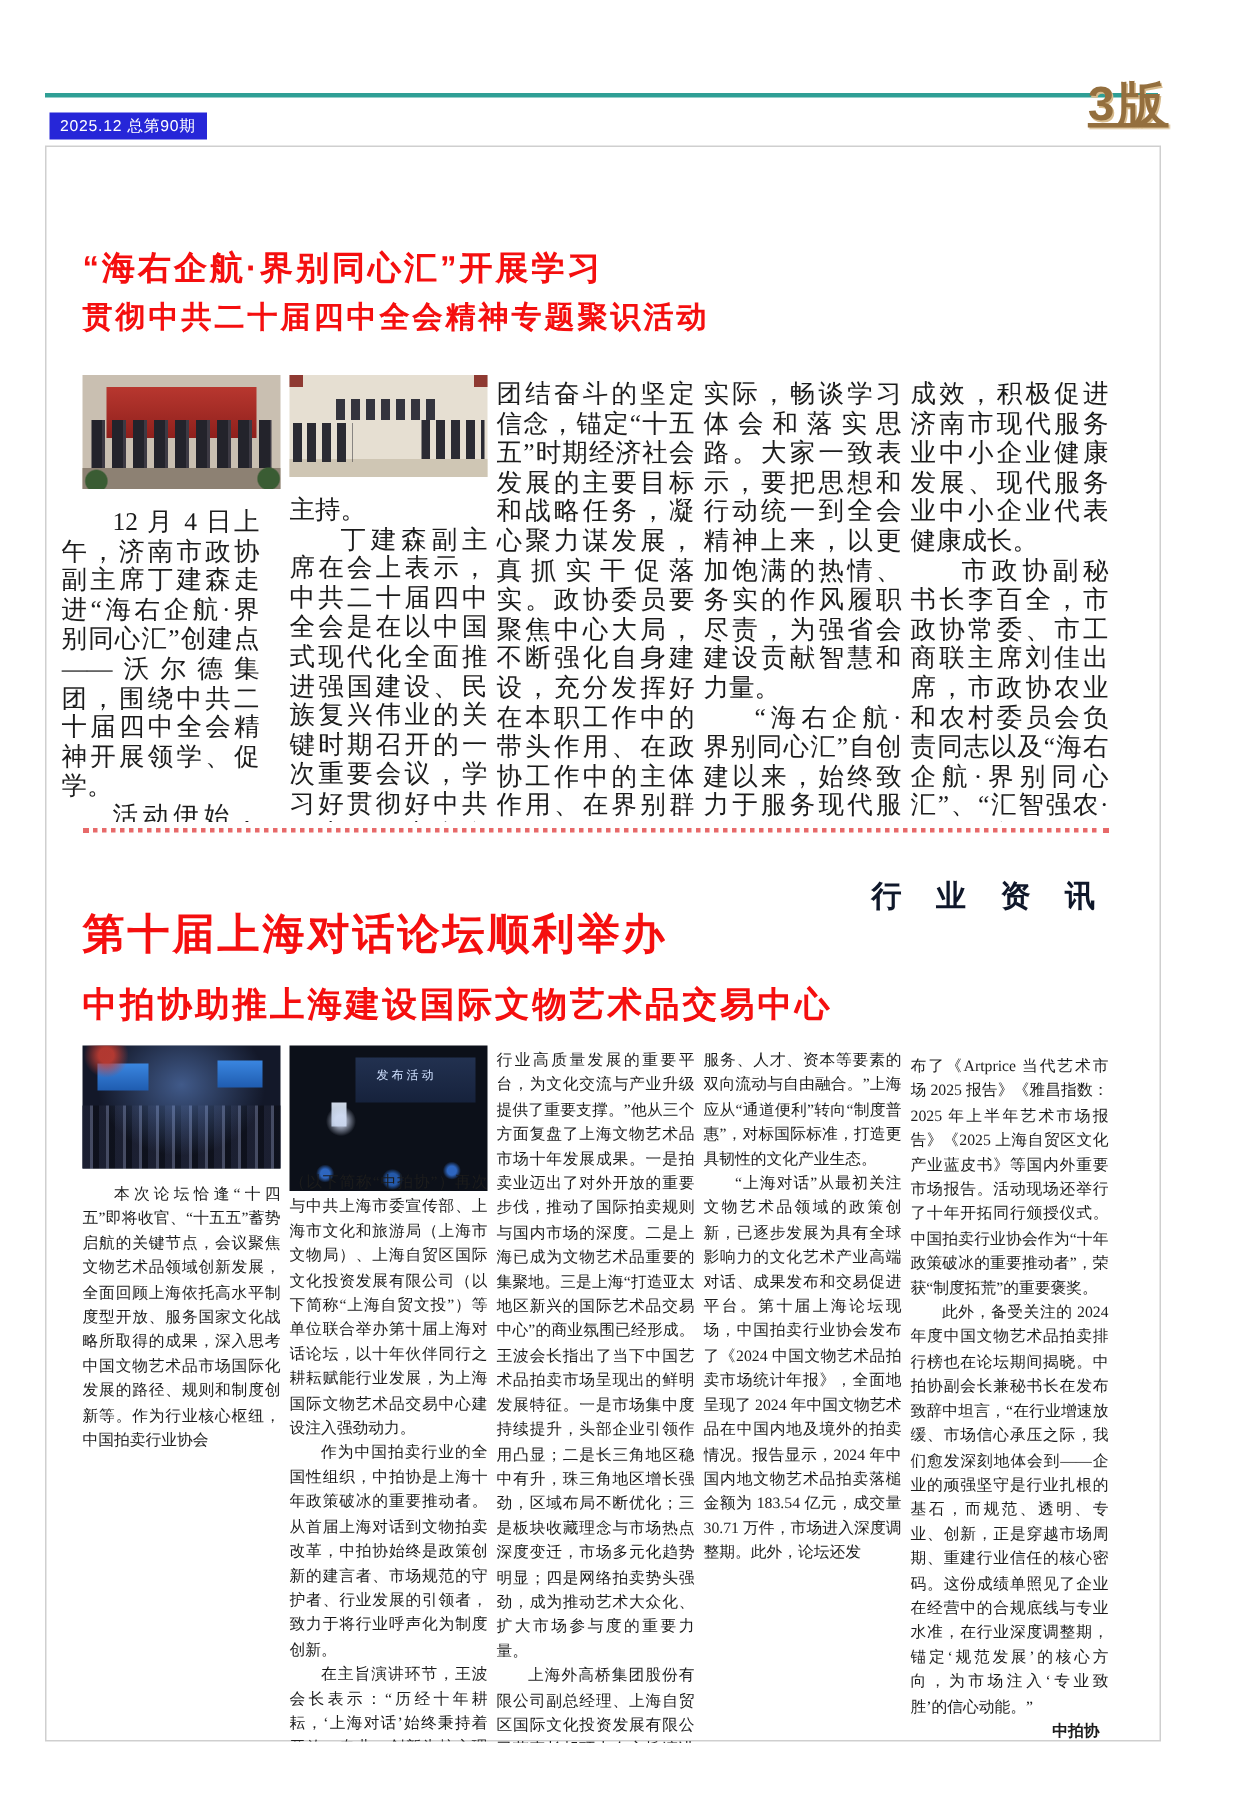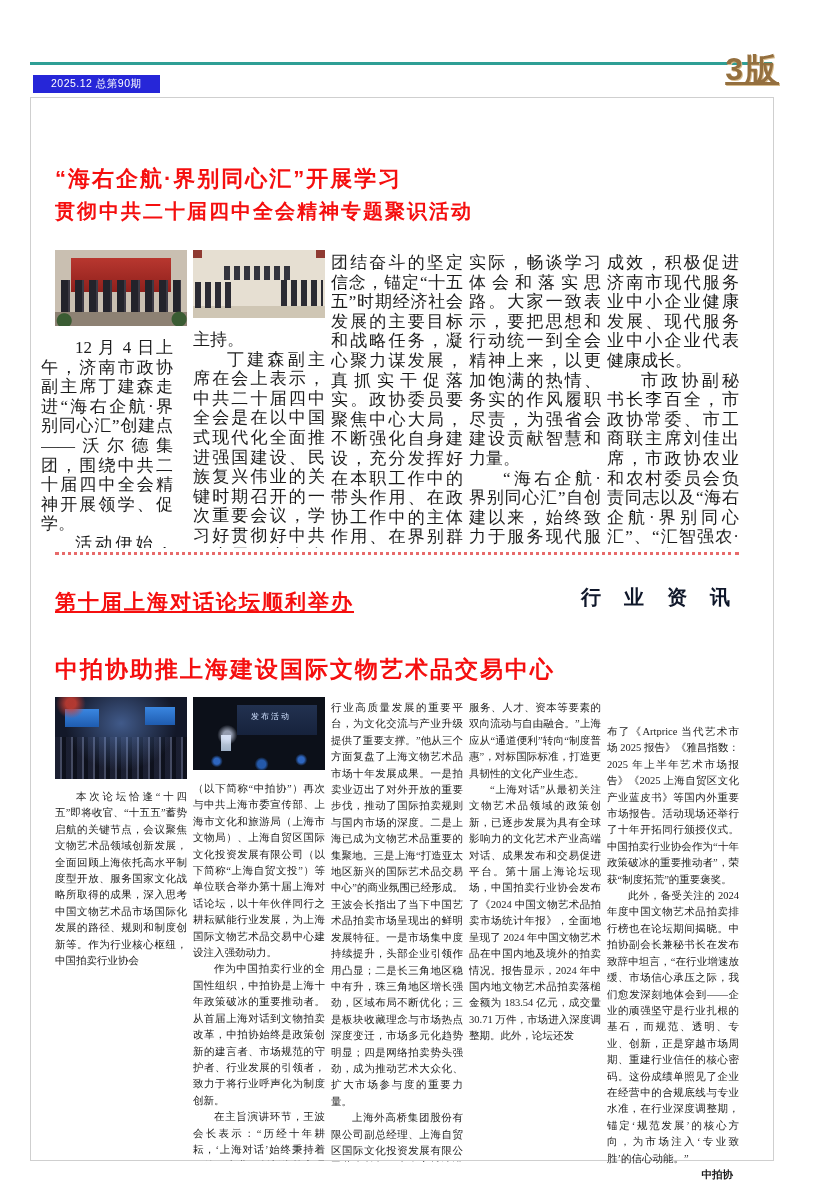--- a/index.html
+++ b/index.html
@@ -1,30 +1,30 @@
 <!DOCTYPE html>
 <html><head>
 <meta charset="utf-8">
 <style>
   html,body{margin:0;padding:0;background:#ffffff;}
   .page{position:relative;width:831px;height:1200px;background:#fff;overflow:hidden;
         font-family:"Liberation Serif","DejaVu Serif",serif;color:#1c1c1c;}
   .top-rule{position:absolute;left:30px;top:62px;width:742px;height:3px;background:#2f9f95;}
   .issue-badge{position:absolute;left:33px;top:75px;background:#2626d8;color:#fff;
         font-family:"Liberation Sans","DejaVu Sans",sans-serif;font-size:10.5px;
-        padding:2px 18px;letter-spacing:.5px;text-align:right;}
+        padding:2px 7px;letter-spacing:.5px;text-align:right;}
   .page-label{position:absolute;right:52px;top:48px;font-family:"Liberation Sans","DejaVu Sans",sans-serif;
         font-size:32px;font-weight:900;color:#946f3e;letter-spacing:2px;
         text-shadow:1px 1px 0 #d8bc8e;text-decoration:underline;}
   .frame{position:absolute;left:30px;top:97px;width:742px;height:1062px;border:1px solid #cfcfcf;}
   .headline{position:absolute;left:55px;width:684px;color:#f50f0f;
         font-family:"Liberation Sans","DejaVu Sans",sans-serif;font-weight:800;letter-spacing:2px;}
   .h1a{top:164px;font-size:22px;}
   .h1b{top:198px;font-size:20px;}
-  .h2a{top:588px;font-size:21px;text-decoration:underline;}
+  .h2a{top:604px;font-size:28px;}
   .h2b{top:654px;font-size:23px;}
   .section-label{position:absolute;left:455px;top:584px;width:284px;text-align:right;
         color:#0f172a;font-weight:bold;font-size:20px;letter-spacing:9px;margin-right:-9px;}
   .dotted-divider{position:absolute;left:55px;top:552px;width:684px;border-top:3px dotted #e76a6a;}
   .col{position:absolute;width:132px;text-align:justify;overflow:hidden;}
   .col p{margin:0;}
   .a1{font-size:17px;line-height:19.6px;}
   .a2{font-size:10.5px;line-height:16.4px;}
   .p-ind{text-indent:2em;}
   .byline{text-align:right;margin-top:14px;padding-right:6px;font-weight:bold;}
@@ -55,21 +55,21 @@
     background-color:#131829;
     background-image:
       radial-gradient(circle at 12% 8%, rgba(205,62,50,.85) 0 5px, transparent 15px),
       linear-gradient(#3a86e0,#1f5cb0),
       linear-gradient(#3a86e0,#1f5cb0),
       radial-gradient(ellipse at 50% 32%, rgba(120,170,255,.45), transparent 60%),
       repeating-linear-gradient(90deg, rgba(28,32,50,.95) 0 5px, rgba(74,80,104,.9) 5px 7px, rgba(14,17,28,.95) 7px 11px);
     background-repeat:no-repeat;
     background-size:100% 100%,34px 18px,30px 18px,100% 100%,132px 42px;
     background-position:0 0,10px 12px,90px 10px,0 0,0 40px;}
-  .photo-stage{left:193px;top:697px;width:132px;height:73px;
+  .photo-stage{left:193px;top:697px;width:132px;height:97px;
     background-color:#0c1019;
     background-image:
       radial-gradient(circle at 26% 52%, rgba(220,230,255,.65) 0 4px, transparent 10px),
       linear-gradient(#cfd8e6,#9fb0c6),
       radial-gradient(circle at 18% 88%, #2e66c0 0 3px, transparent 6px),
       radial-gradient(circle at 52% 92%, #2459aa 0 4px, transparent 7px),
       radial-gradient(circle at 82% 86%, #2e66c0 0 3px, transparent 6px),
       linear-gradient(#223150,#16223c);
     background-repeat:no-repeat;
     background-size:100% 100%,10px 16px,100% 100%,100% 100%,100% 100%,80px 30px;
@@ -135,19 +135,19 @@
     <p class="p-ind">在主旨演讲环节，王波会长表示：“历经十年耕耘，‘上海对话’始终秉持着开放、专业、创新为核心理念，已成为连接中外艺术市场、推动</p>
   </div>
   <div class="col a2" style="left:331px;top:700px;height:462px">
     <p>行业高质量发展的重要平台，为文化交流与产业升级提供了重要支撑。”他从三个方面复盘了上海文物艺术品市场十年发展成果。一是拍卖业迈出了对外开放的重要步伐，推动了国际拍卖规则与国内市场的深度。二是上海已成为文物艺术品重要的集聚地。三是上海“打造亚太地区新兴的国际艺术品交易中心”的商业氛围已经形成。王波会长指出了当下中国艺术品拍卖市场呈现出的鲜明发展特征。一是市场集中度持续提升，头部企业引领作用凸显；二是长三角地区稳中有升，珠三角地区增长强劲，区域布局不断优化；三是板块收藏理念与市场热点深度变迁，市场多元化趋势明显；四是网络拍卖势头强劲，成为推动艺术大众化、扩大市场参与度的重要力量。</p>
     <p class="p-ind">上海外高桥集团股份有限公司副总经理、上海自贸区国际文化投资发展有限公司董事长胡环中在主旨演讲中提到，“真正的国际化是规则、</p>
   </div>
   <div class="col a2" style="left:469px;top:700px;height:462px">
     <p>服务、人才、资本等要素的双向流动与自由融合。”上海应从“通道便利”转向“制度普惠”，对标国际标准，打造更具韧性的文化产业生态。</p>
     <p class="p-ind">“上海对话”从最初关注文物艺术品领域的政策创新，已逐步发展为具有全球影响力的文化艺术产业高端对话、成果发布和交易促进平台。第十届上海论坛现场，中国拍卖行业协会发布了《2024 中国文物艺术品拍卖市场统计年报》，全面地呈现了 2024 年中国文物艺术品在中国内地及境外的拍卖情况。报告显示，2024 年中国内地文物艺术品拍卖落槌金额为 183.54 亿元，成交量 30.71 万件，市场进入深度调整期。此外，论坛还发</p>
   </div>
-  <div class="col a2" style="left:607px;top:724px;height:462px">
+  <div class="col a2" style="left:607px;top:704px;height:462px">
     <p>布了《Artprice 当代艺术市场 2025 报告》《雅昌指数：2025 年上半年艺术市场报告》《2025 上海自贸区文化产业蓝皮书》等国内外重要市场报告。活动现场还举行了十年开拓同行颁授仪式。中国拍卖行业协会作为“十年政策破冰的重要推动者”，荣获“制度拓荒”的重要褒奖。</p>
     <p class="p-ind">此外，备受关注的 2024 年度中国文物艺术品拍卖排行榜也在论坛期间揭晓。中拍协副会长兼秘书长在发布致辞中坦言，“在行业增速放缓、市场信心承压之际，我们愈发深刻地体会到——企业的顽强坚守是行业扎根的基石，而规范、透明、专业、创新，正是穿越市场周期、重建行业信任的核心密码。这份成绩单照见了企业在经营中的合规底线与专业水准，在行业深度调整期，锚定‘规范发展’的核心方向，为市场注入‘专业致胜’的信心动能。”</p>
     <p class="byline">中拍协</p>
   </div>
 
 </div>
 
 </body></html>

